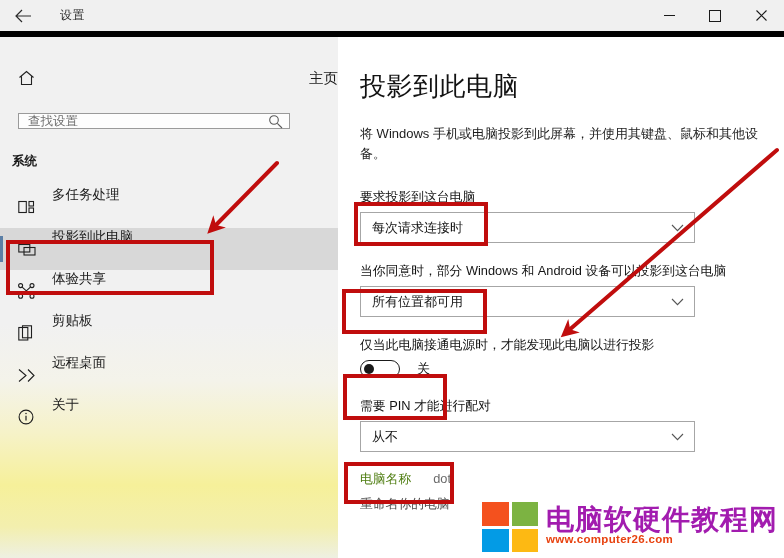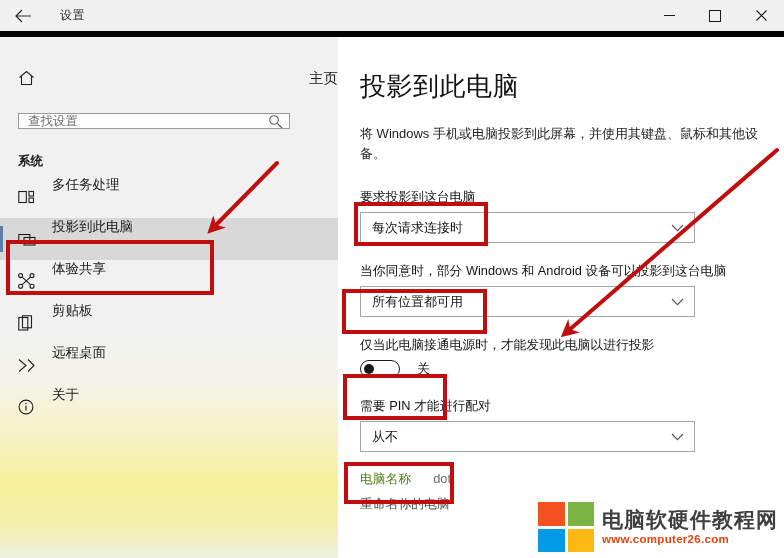--- a/index.html
+++ b/index.html
@@ -87,21 +87,21 @@
   .search-box input{
     flex:1;border:0;outline:0;background:transparent;
     font-family:inherit;font-size:12.5px;color:#6b6b6b;
     padding-left:9px;
   }
   .search-box input::placeholder{color:#6f6f6f;}
   .search-ic{width:28px;display:flex;align-items:center;justify-content:center;color:#5a5a5a;}
 
   .group-title{
     font-size:12.5px;font-weight:bold;color:#1a1a1a;
-    padding-left:18px;margin-top:24px;margin-bottom:6px;
+    padding-left:12px;margin-top:24px;margin-bottom:16px;
   }
 
   .nav-item{
     height:42px;
     display:flex;
     padding-left:18px;
     cursor:pointer;
     position:relative;
   }
   .nav-item .nic{
@@ -188,21 +188,21 @@
     display:flex;align-items:center;z-index:30;
   }
   .wm-logo{
     width:56px;height:50px;
     display:grid;grid-template-columns:1fr 1fr;grid-template-rows:1fr 1fr;
     gap:3px;
   }
   .wm-q{display:block;}
   .wm-text{margin-left:8px;display:flex;flex-direction:column;justify-content:center;}
   .wm-cn{
-    font-size:21px;font-weight:bold;color:#404040;letter-spacing:1px;line-height:22px;
+    font-size:28px;font-weight:bold;color:#a21caf;letter-spacing:1px;line-height:22px;
   }
   .wm-url{
     font-size:11.5px;font-weight:bold;color:#e8420f;letter-spacing:.3px;margin-top:2px;
   }
 </style>
 </head>
 <body>
 
 <div class="app">
 

